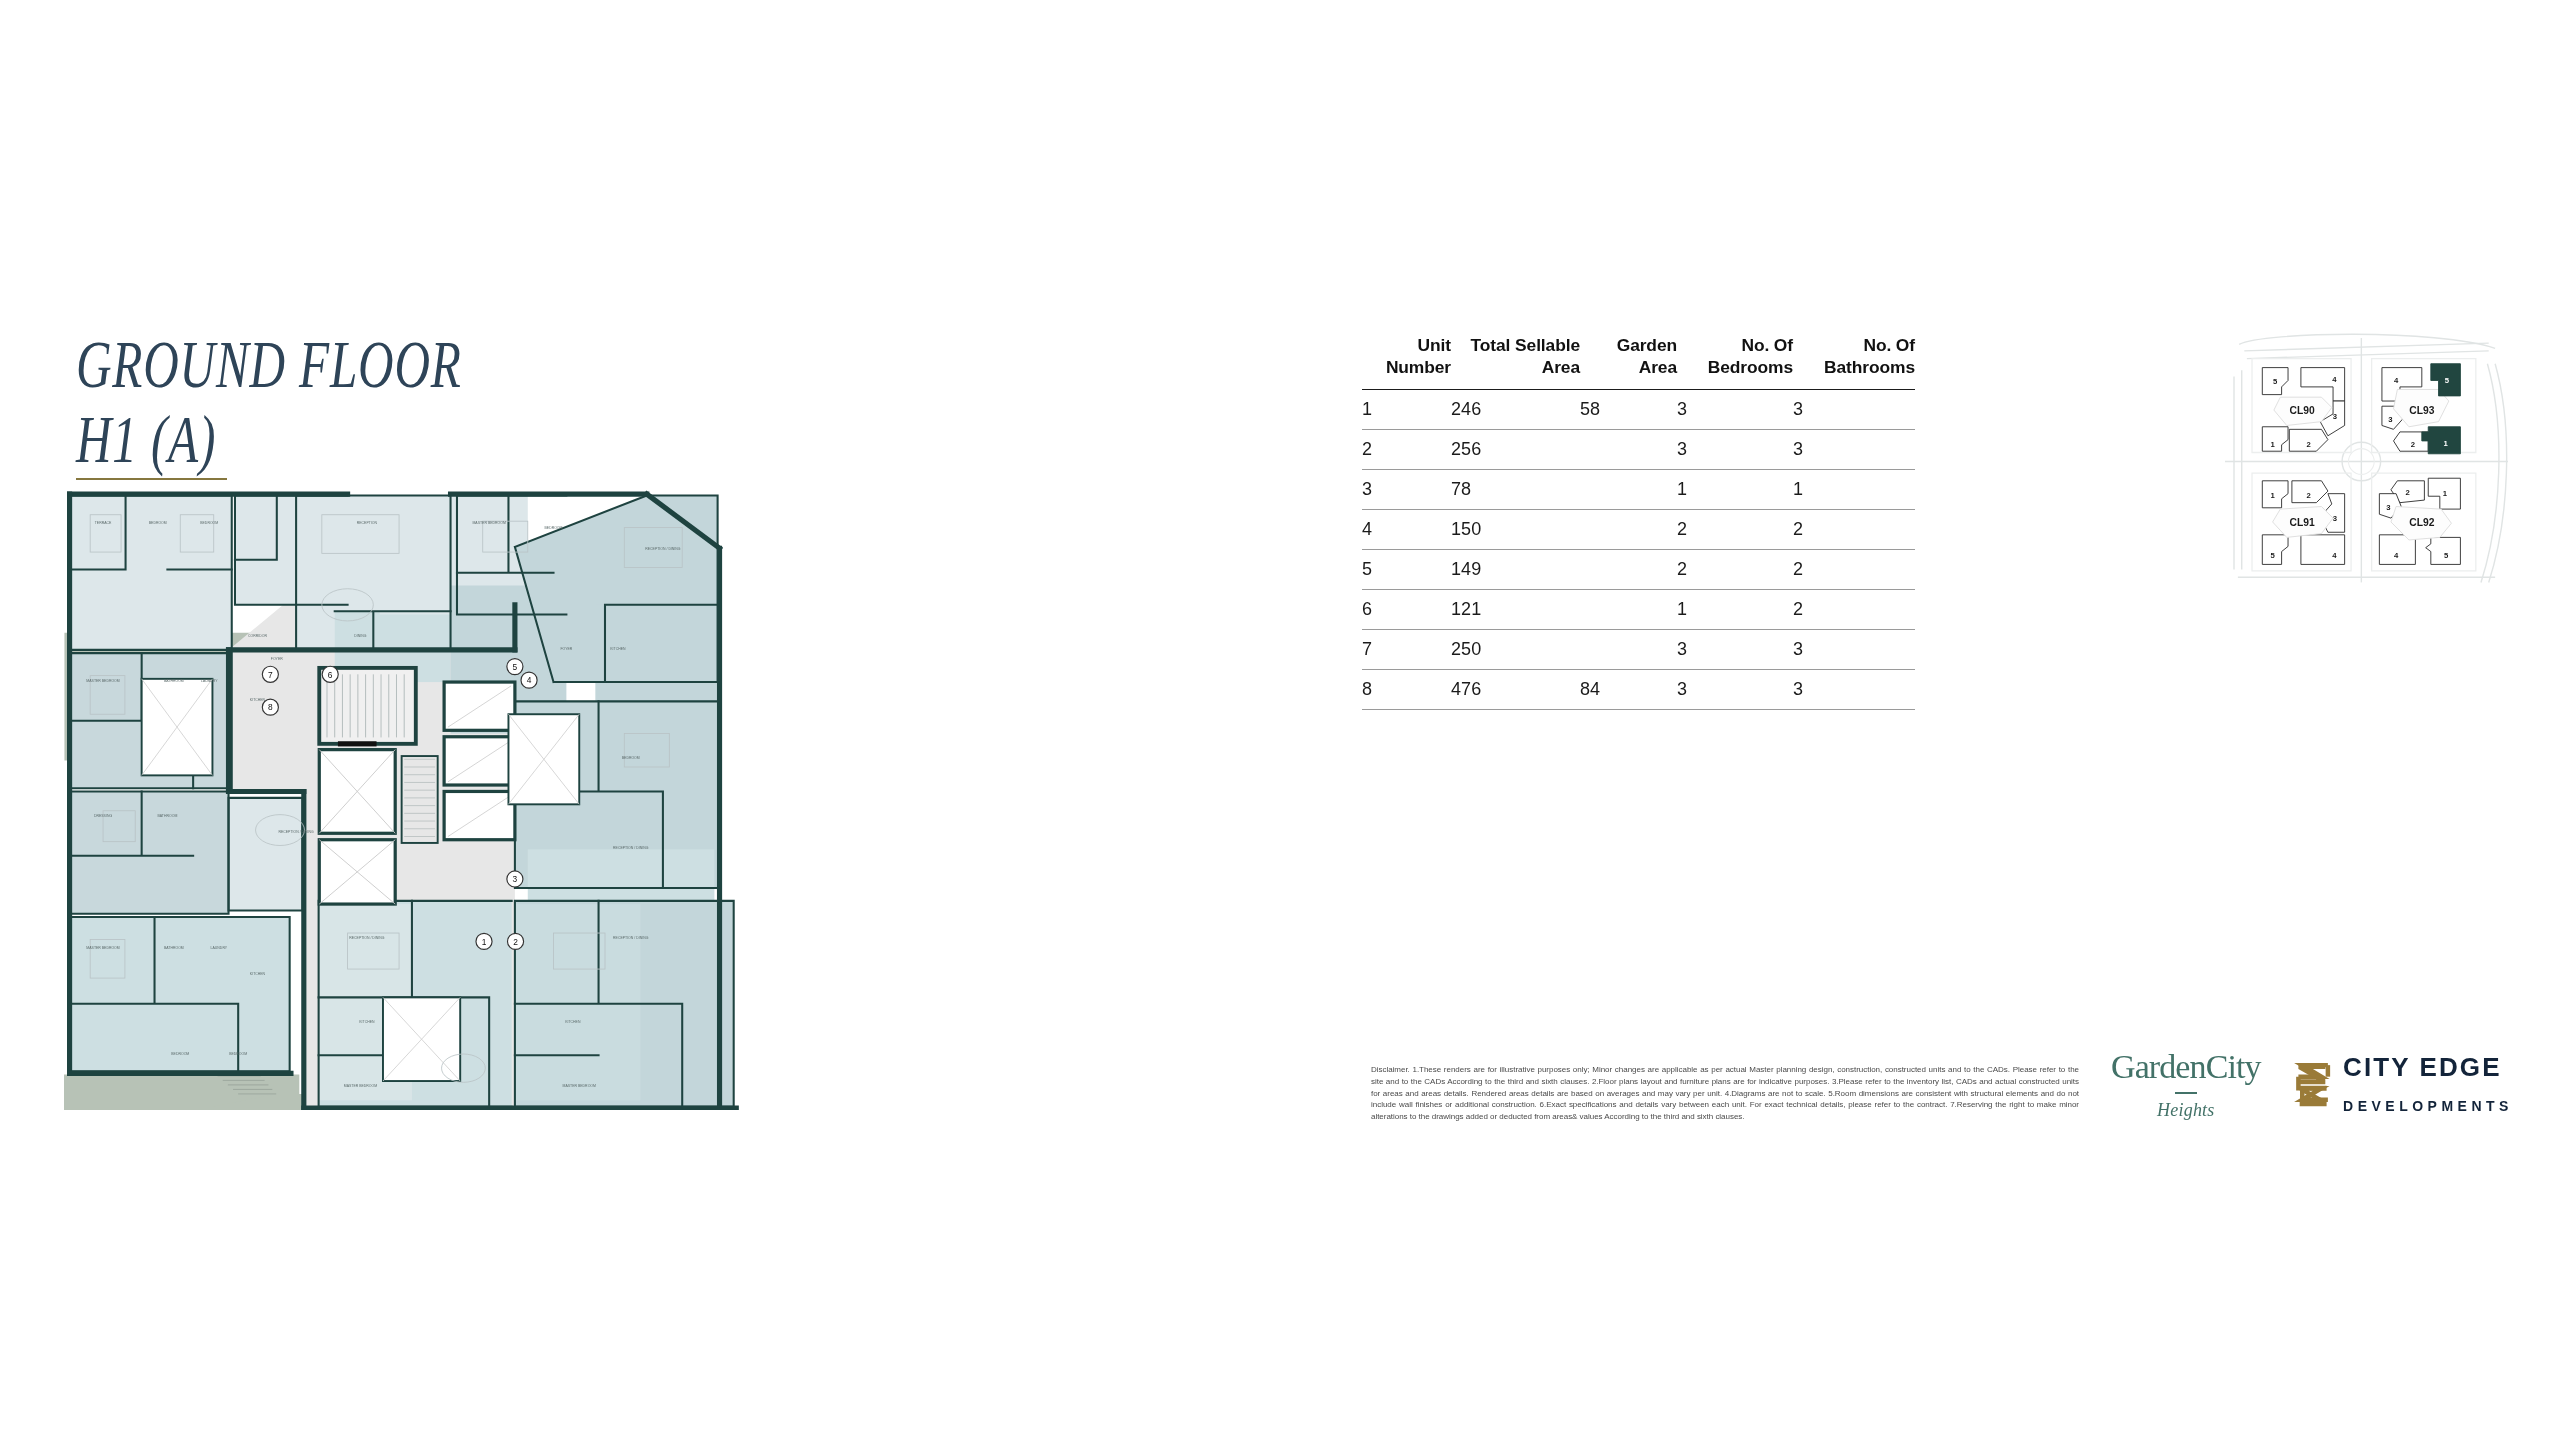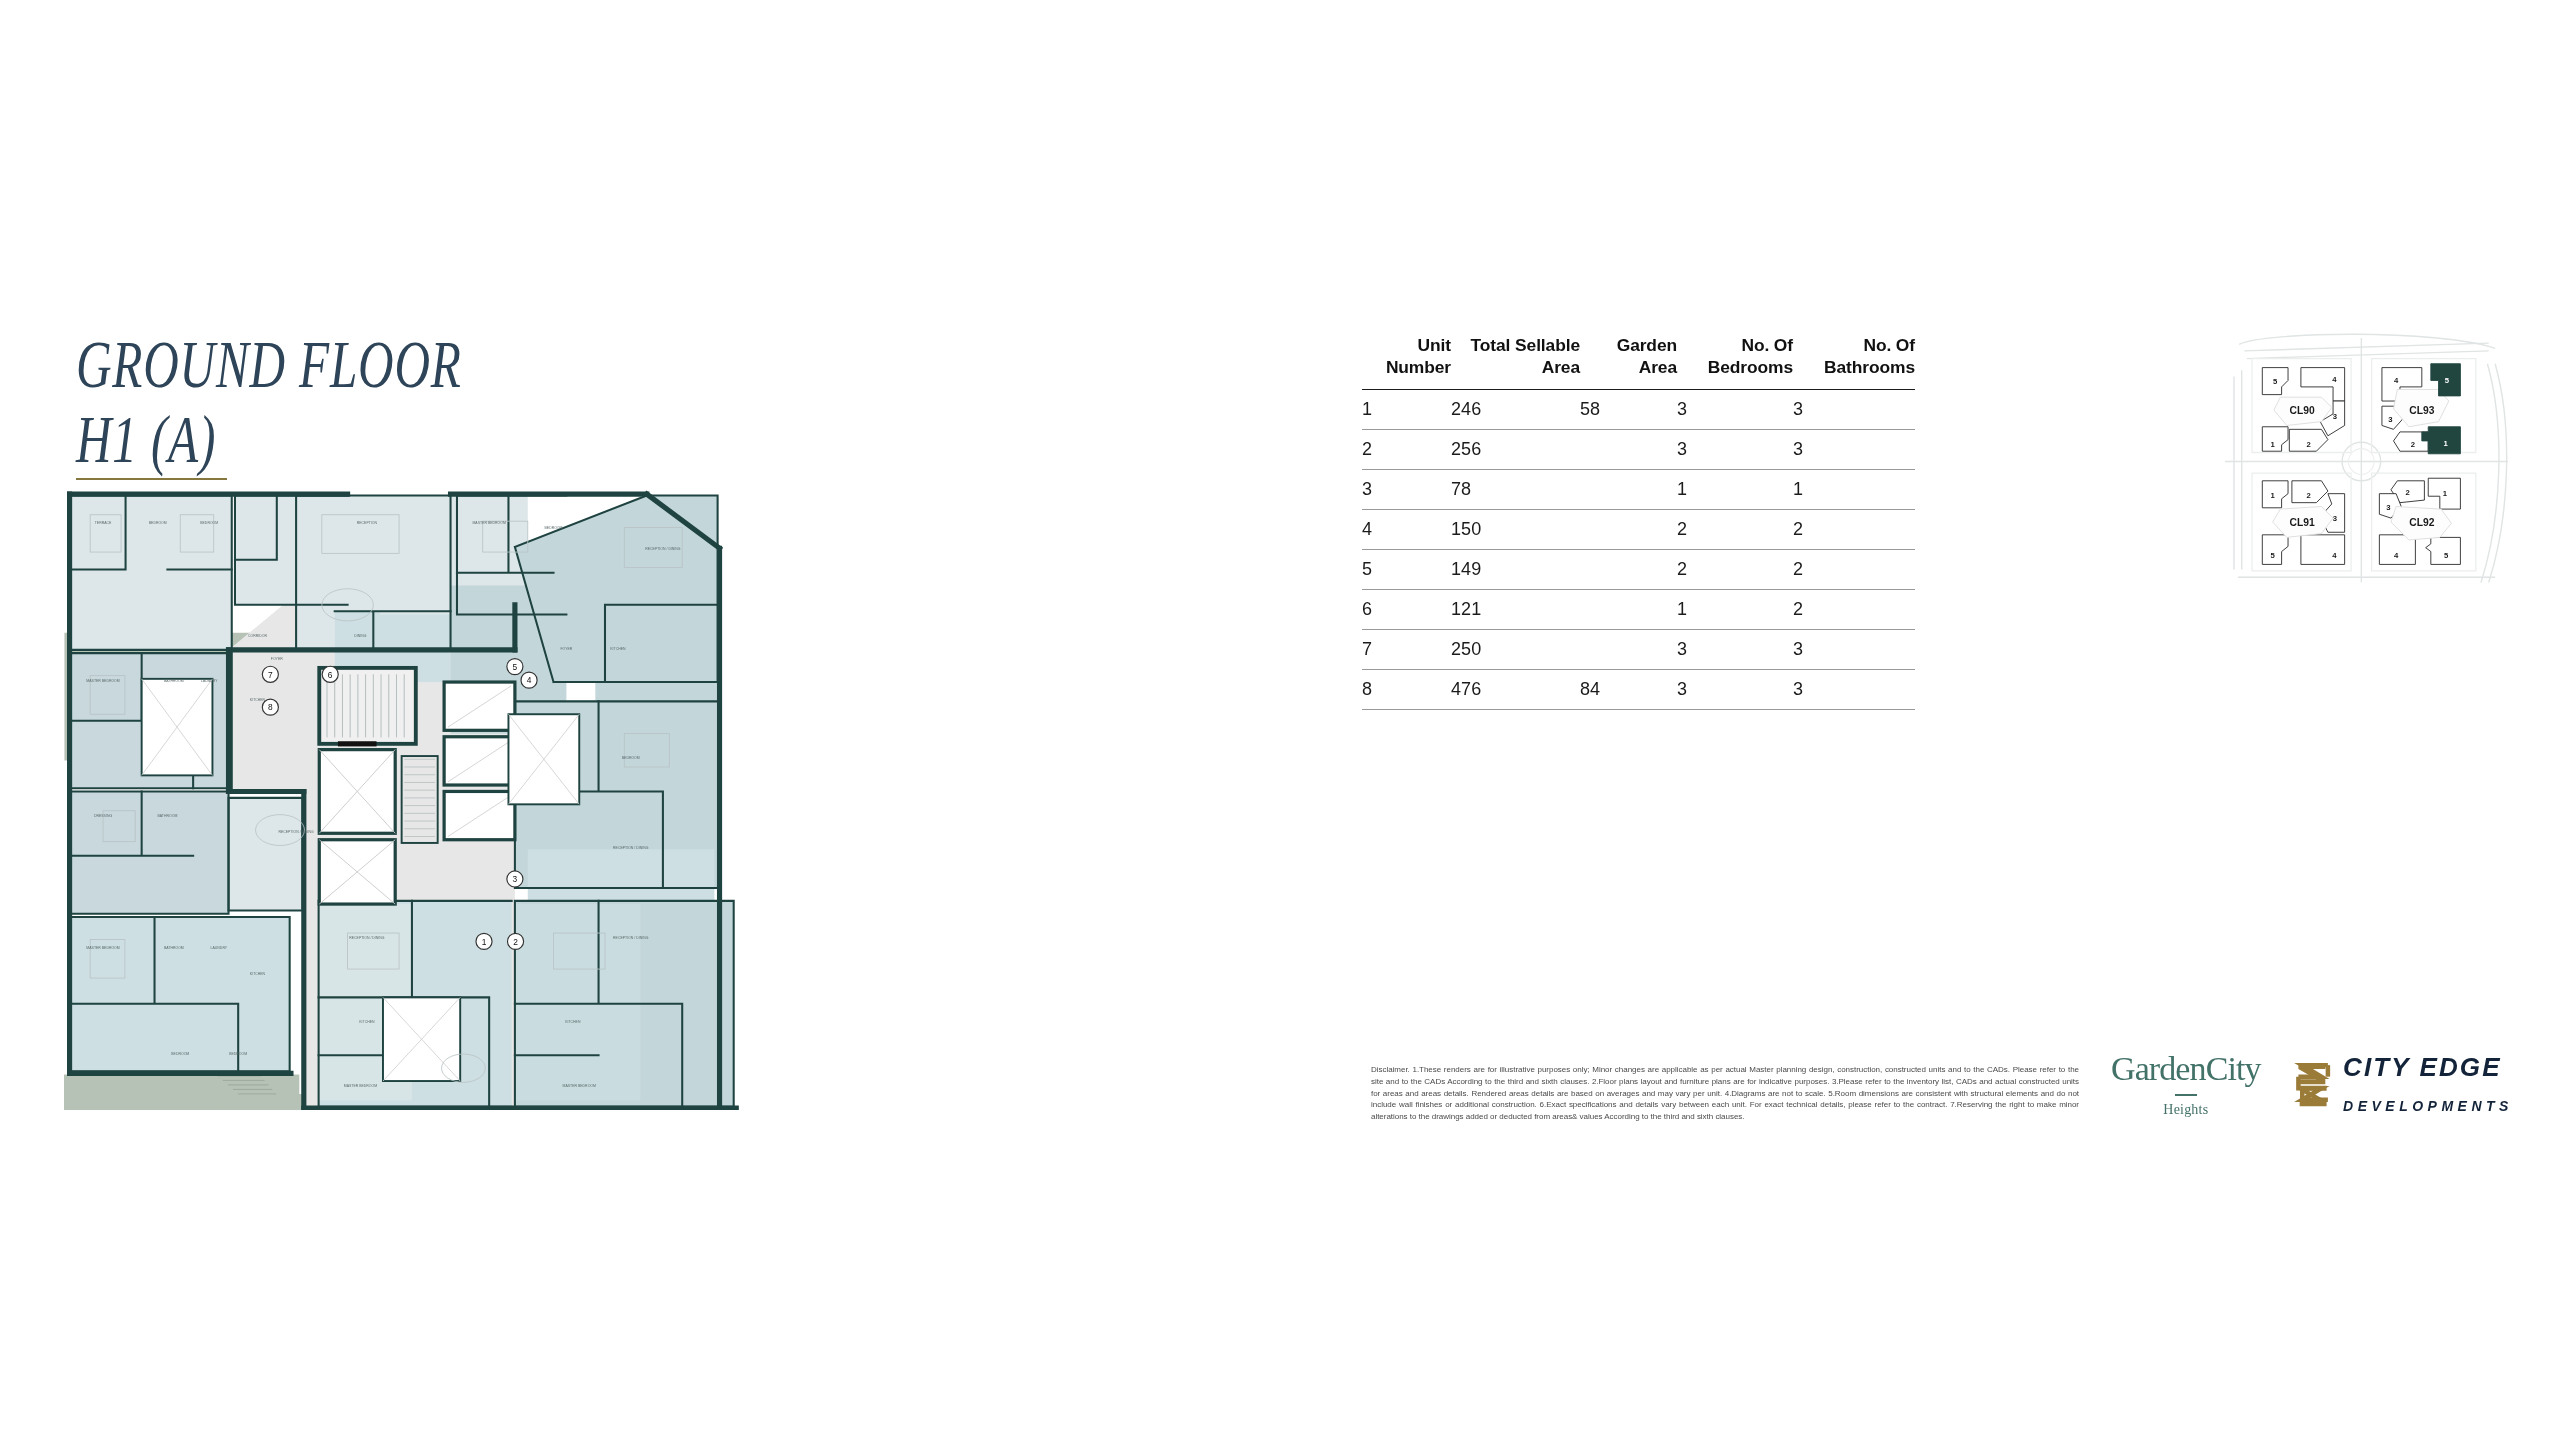--- a/index.html
+++ b/index.html
@@ -138,34 +138,34 @@
     letter-spacing: -0.9px;
     line-height: 1;
   }
   #gc-dash {
     width: 22px;
     height: 1.6px;
     background: #437268;
     margin: 8.4px auto 7px auto;
   }
   #gc-sub {
-    font-size: 14px;
+    font-size: 18px;
+    font-style: italic;
     letter-spacing: 0.2px;
     line-height: 1;
   }
   #logo-divider {
     width: 1.3px;
     height: 76px;
     background: #1d2b3d;
     margin: 0 18px 0 9px;
   }
   #ce-logo {
     display: flex;
     align-items: center;
-    font-style: italic;
   }
   #ce-mark { width: 49px; height: 50px; flex: 0 0 auto; }
   #ce-text { margin-left: 6.4px; color: #13243a; }
   #ce-line1 {
     font-size: 26px;
     font-weight: bold;
     letter-spacing: 2.1px;
     line-height: 1.05;
   }
   #ce-line2 {

